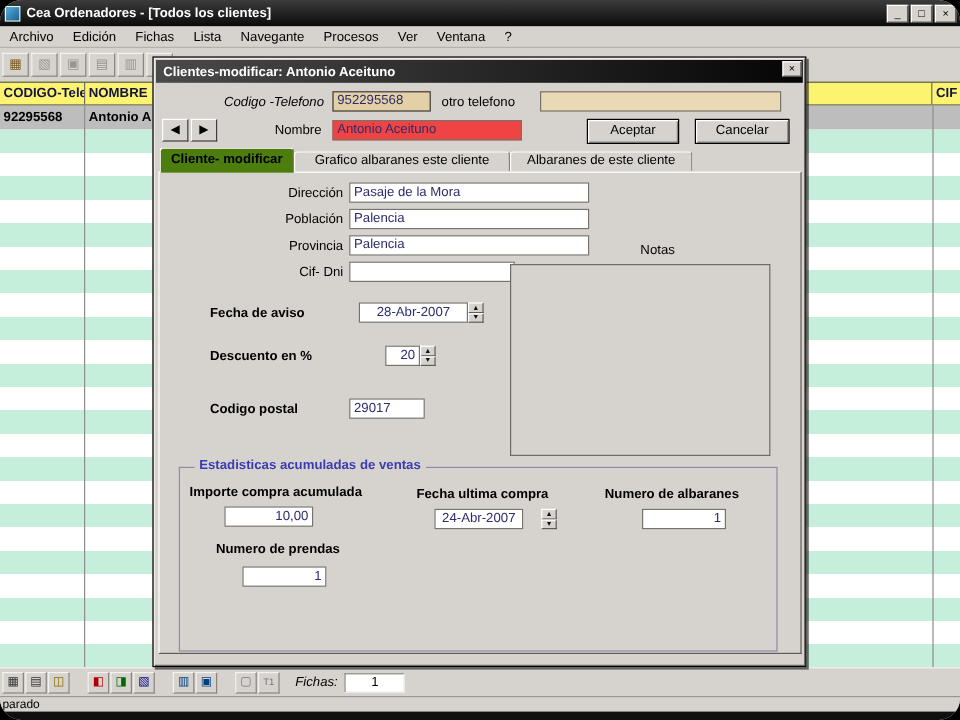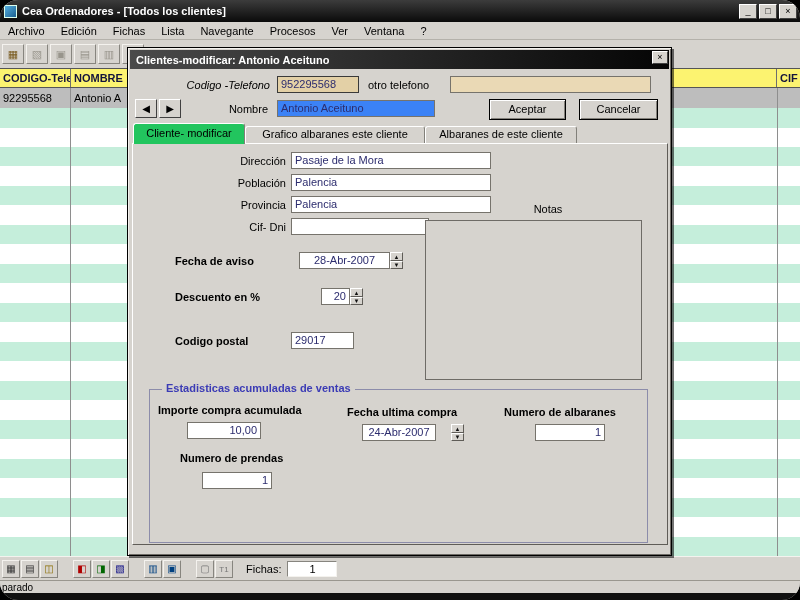--- a/index.html
+++ b/index.html
@@ -30,32 +30,32 @@
     text-align:center; line-height:18px; }
   .tb-btn span { color:#98958c; font-size:11px; }
   .tb-btn.colored span { color:#7a5c20; }
   
   .grid-header { position:absolute; left:0; top:68px; width:800px; height:20px;
     background:#fcf370; border-top:1px solid #555; border-bottom:1px solid #555;
     display:flex; font-weight:bold; color:#14143c; }
   .gh-cell { padding:3px 2px 0 3px; border-right:1px solid #6e6e6e; overflow:hidden; white-space:nowrap; }
   .row-selected { position:absolute; left:0; top:88px; width:800px; height:20px;
     background:#bdbdbd; display:flex; }
-  .rs-cell { padding:4px 2px 0 3px; overflow:hidden; white-space:nowrap; }
+  .rs-cell { padding:4px 2px 0 3px; overflow:hidden; white-space:nowrap;font-weight:bold; }
   .stripes { position:absolute; left:0; top:108px; width:800px; height:448px;
     background:repeating-linear-gradient(to bottom,#c5eedb 0px,#c5eedb 19.5px,#ffffff 19.5px,#ffffff 39px); }
   .vline { position:absolute; top:88px; height:468px; width:1px; background:#8e8e8e; }
   
   .bottom-toolbar { position:absolute; left:0; top:556px; width:800px; height:24px;
     background:#d6d3ce; border-top:1px solid #f4f2ee; display:flex; align-items:center; padding-left:2px; }
   .bt-btn { width:18px; height:18px; margin-right:1px; background:#d6d3ce;
     border:1px solid; border-color:#f4f2ee #87857f #87857f #f4f2ee;
     font-size:10px; line-height:15px; text-align:center; }
   .spacer { width:14px; }
-  .fichas-label { margin-left:12px; }
+  .fichas-label { margin-left:12px;font-style:italic; }
   .fichas-field { margin-left:6px; width:50px; height:16px; background:#fff;
     border:1px solid; border-color:#87857f #f4f2ee #f4f2ee #87857f;
     text-align:center; line-height:14px; }
   .statusbar { position:absolute; left:0; top:580px; width:800px; height:13px;
     background:#d6d3ce; border-top:1px solid #9a978f; font-size:10px; padding:1px 0 0 2px; }
   .black-strip { position:absolute; left:0; top:593px; width:800px; height:7px; background:#101010; }
   
   .dialog { position:absolute; left:127px; top:47px; width:545px; height:509px; z-index:10;
     background:#d6d3ce; border:1px solid #000;
     box-shadow:2px 2px 0 rgba(0,0,0,.55), inset 1px 1px 0 #f4f2ee, inset -1px -1px 0 #6e6b66; }
@@ -63,34 +63,34 @@
     background:linear-gradient(to right,#4a4a4a,#050505); color:#fff; font-weight:bold;
     display:flex; align-items:center; padding-left:6px; }
   .dlg-close { position:absolute; right:3px; top:3px; width:16px; height:13px;
     background:#d6d3ce; color:#000; border:1px solid; border-color:#fff #404040 #404040 #fff;
     line-height:11px; text-align:center; font-size:9px; }
   .dlbl { position:absolute; white-space:nowrap; }
   .tf { position:absolute; height:17px; background:#fff; border:1px solid #76736c;
     padding:1px 3px; line-height:13px; overflow:hidden; white-space:nowrap; color:#2c2c6e; }
   .tf.beige { background:#ead9b5; }
   .tf.focusfld { background:#e3d0a6; border-color:#3a3a3a; }
-  .tf.yellow { background:#3b82f6; }
+  .tf.yellow { background:#ef4444; }
   .tf.num { text-align:right; }
   .tf.ctr { text-align:center; }
   .btn { position:absolute; height:21px; background:#d6d3ce; border:1px solid #000;
     box-shadow:inset 1px 1px 0 #fff, inset -1px -1px 0 #83807a;
     text-align:center; line-height:19px; }
   .nav-btn { position:absolute; width:22px; height:19px; background:#d6d3ce;
     border:1px solid; border-color:#fff #404040 #404040 #fff;
     text-align:center; line-height:17px; font-size:10px; }
   .tab { position:absolute; top:78px; height:17px; background:#d6d3ce;
     border:1px solid #82807a; border-bottom:none; border-top-color:#fff; border-left-color:#fff;
     border-top-left-radius:3px; border-top-right-radius:3px;
     text-align:center; line-height:15px; overflow:hidden; white-space:nowrap; }
-  .tab.active { top:75px; height:21px; font-weight:normal; z-index:3; line-height:19px; background:#22c55e; }
+  .tab.active { top:75px; height:21px; font-weight:bold; z-index:3; line-height:19px; background:#4d7c0f; }
   .panel { position:absolute; left:4px; top:95px; width:536px; height:402px;
     border:1px solid; border-color:#fff #5f5c57 #5f5c57 #fff; background:#d6d3ce; }
   .notes-box { position:absolute; left:297px; top:172px; width:217px; height:160px;
     background:#d6d3ce; border:1px solid #6e6b66; }
   .spin { position:absolute; width:13px; height:17px; }
   .spin .up, .spin .dn { position:absolute; left:0; width:13px; background:#d6d3ce;
     border:1px solid; border-color:#fff #5f5c57 #5f5c57 #fff;
     font-size:6px; text-align:center; color:#111; }
   .spin .up { top:0; height:9px; line-height:8px; }
   .spin .dn { top:9px; height:8px; line-height:7px; }

